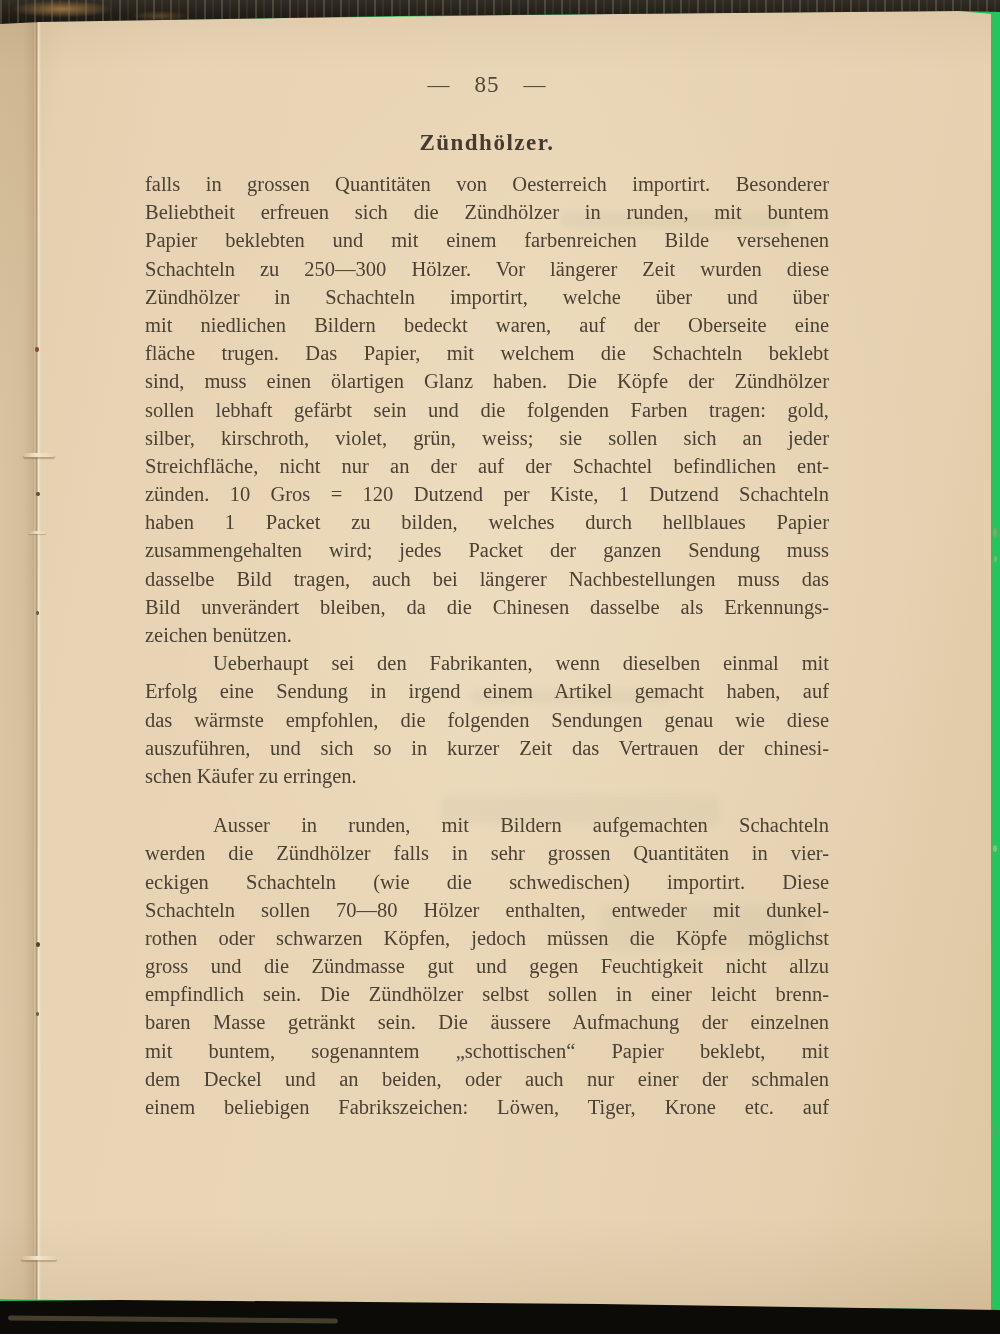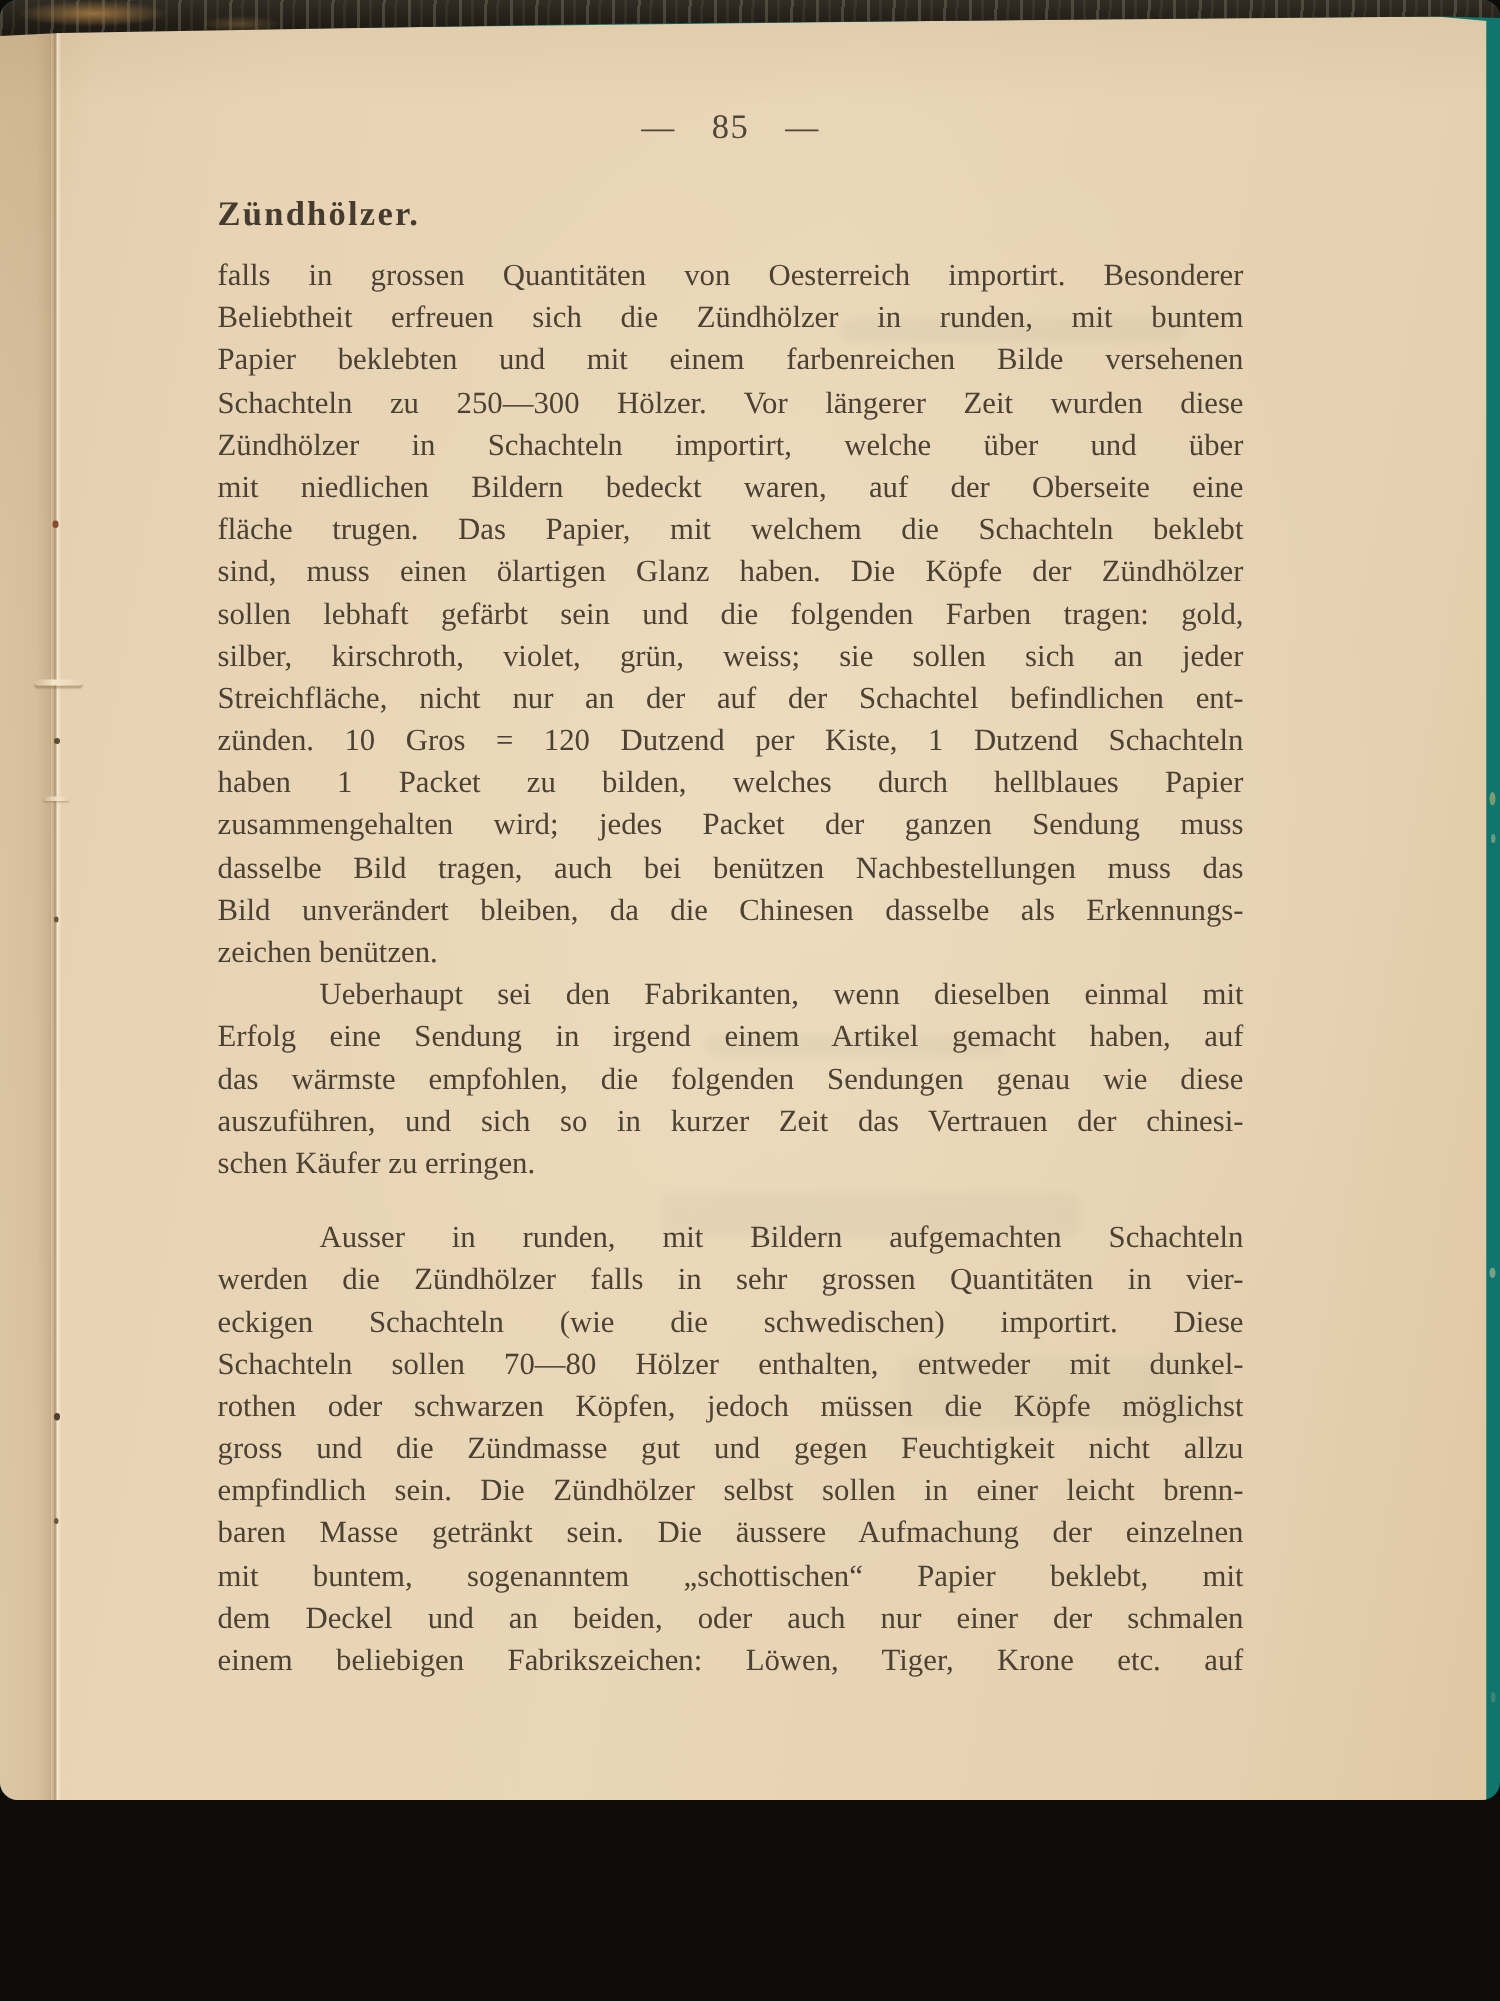--- a/index.html
+++ b/index.html
@@ -1,20 +1,19 @@
 <!DOCTYPE html>
 <html><head>
 <meta charset="utf-8">
 <style>
   html,body{margin:0;padding:0;background:#0e0c09;}
   .photo{
-    position:relative;width:1000px;height:1200px;overflow:hidden;
-    background:#0f766e;
+    position:relative;width:1000px;height:1334px;overflow:hidden;
+    background:#22c55e;
     font-family:"Liberation Serif","DejaVu Serif",serif;
-    border-radius:12px;
   }
   
   .cover-top{
     position:absolute;left:0;top:0;width:100%;height:30px;
     background:
       radial-gradient(ellipse 70px 12px at 62px 9px, rgba(158,118,66,.95), rgba(158,118,66,0) 72%),
       radial-gradient(ellipse 40px 8px at 160px 16px, rgba(120,95,55,.6), rgba(120,95,55,0) 70%),
       repeating-linear-gradient(91deg, rgba(200,190,160,.22) 0 2px, rgba(0,0,0,0) 2px 8px, rgba(130,120,95,.14) 8px 10px, rgba(0,0,0,0) 10px 17px),
       linear-gradient(180deg,#312c24 0%,#211d16 55%,#15120d 100%);
     clip-path:polygon(0 0,100% 0,100% 12px,96% 11px,40% 16px,4% 22px,0 24px);
@@ -72,21 +71,21 @@
     clip-path:polygon(8% 6px,45% 0,100% 7px,100% 1300px,55% 1306px,0 1298px);
   }
   
   .text-block{position:absolute;left:145px;top:0;width:684px;height:100%;}
   .page-head{
     position:absolute;top:72px;left:0;width:100%;text-align:center;
     font-size:22px;color:#50453a;letter-spacing:1px;
   }
   .page-head .pg-num{margin:0 24px;font-size:23px;}
   .section-title{
-    position:absolute;top:130px;left:0;width:100%;margin:0;text-align:left;
+    position:absolute;top:130px;left:0;width:100%;margin:0;text-align:center;
     font-size:23px;font-weight:bold;letter-spacing:1.5px;color:#453b2f;
   }
   .body-text{position:absolute;top:170px;left:0;width:100%;color:#4b4134;font-size:20.5px;}
   .line{
     line-height:28.2px;height:28.2px;overflow:hidden;
     text-align:justify;text-align-last:justify;
   }
   .line.first{text-indent:68px;}
   .line.last{text-align-last:left;}
   .para-2{margin-top:21px;}
@@ -126,21 +125,21 @@
             <div class="line">Zündhölzer in Schachteln importirt, welche über und über</div>
             <div class="line">mit niedlichen Bildern bedeckt waren, auf der Oberseite eine</div>
             <div class="line">fläche trugen. Das Papier, mit welchem die Schachteln beklebt</div>
             <div class="line">sind, muss einen ölartigen Glanz haben. Die Köpfe der Zündhölzer</div>
             <div class="line">sollen lebhaft gefärbt sein und die folgenden Farben tragen: gold,</div>
             <div class="line">silber, kirschroth, violet, grün, weiss; sie sollen sich an jeder</div>
             <div class="line">Streichfläche, nicht nur an der auf der Schachtel befindlichen ent-</div>
             <div class="line">zünden. 10 Gros = 120 Dutzend per Kiste, 1 Dutzend Schachteln</div>
             <div class="line">haben 1 Packet zu bilden, welches durch hellblaues Papier</div>
             <div class="line">zusammengehalten wird; jedes Packet der ganzen Sendung muss</div>
-            <div class="line">dasselbe Bild tragen, auch bei benützen Nachbestellungen muss das</div>
+            <div class="line">dasselbe Bild tragen, auch bei längerer Nachbestellungen muss das</div>
             <div class="line">Bild unverändert bleiben, da die Chinesen dasselbe als Erkennungs-</div>
             <div class="line last">zeichen benützen.</div>
           </div>
           <div class="para para-1">
             <div class="line first">Ueberhaupt sei den Fabrikanten, wenn dieselben einmal mit</div>
             <div class="line">Erfolg eine Sendung in irgend einem Artikel gemacht haben, auf</div>
             <div class="line">das wärmste empfohlen, die folgenden Sendungen genau wie diese</div>
             <div class="line">auszuführen, und sich so in kurzer Zeit das Vertrauen der chinesi-</div>
             <div class="line last">schen Käufer zu erringen.</div>
           </div>

